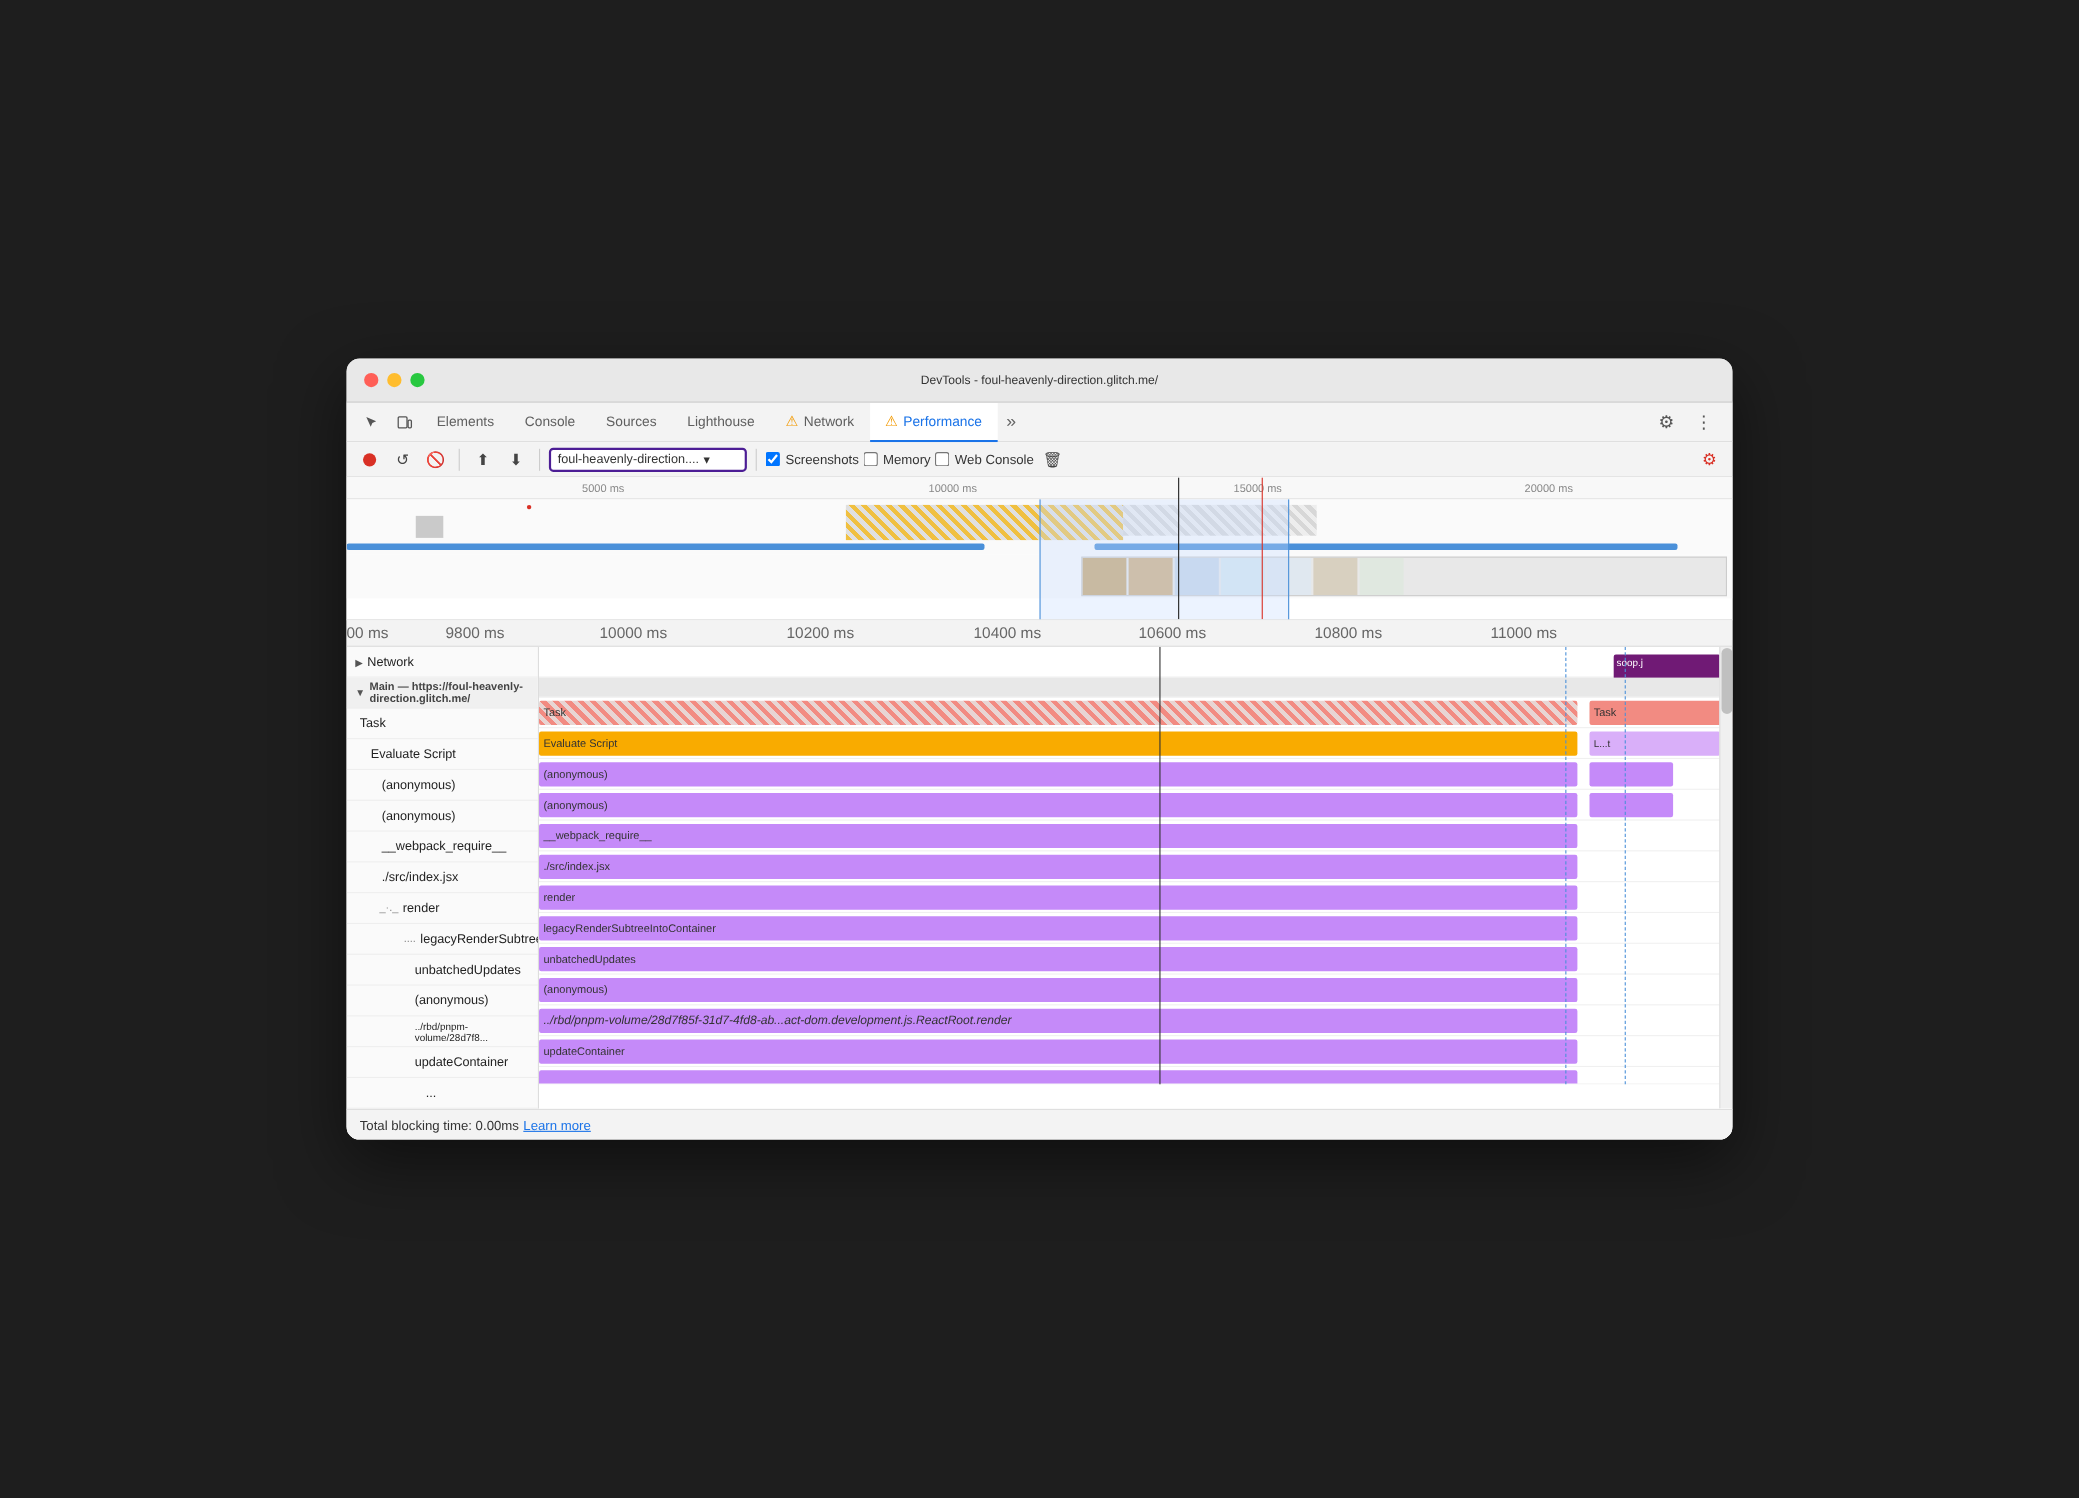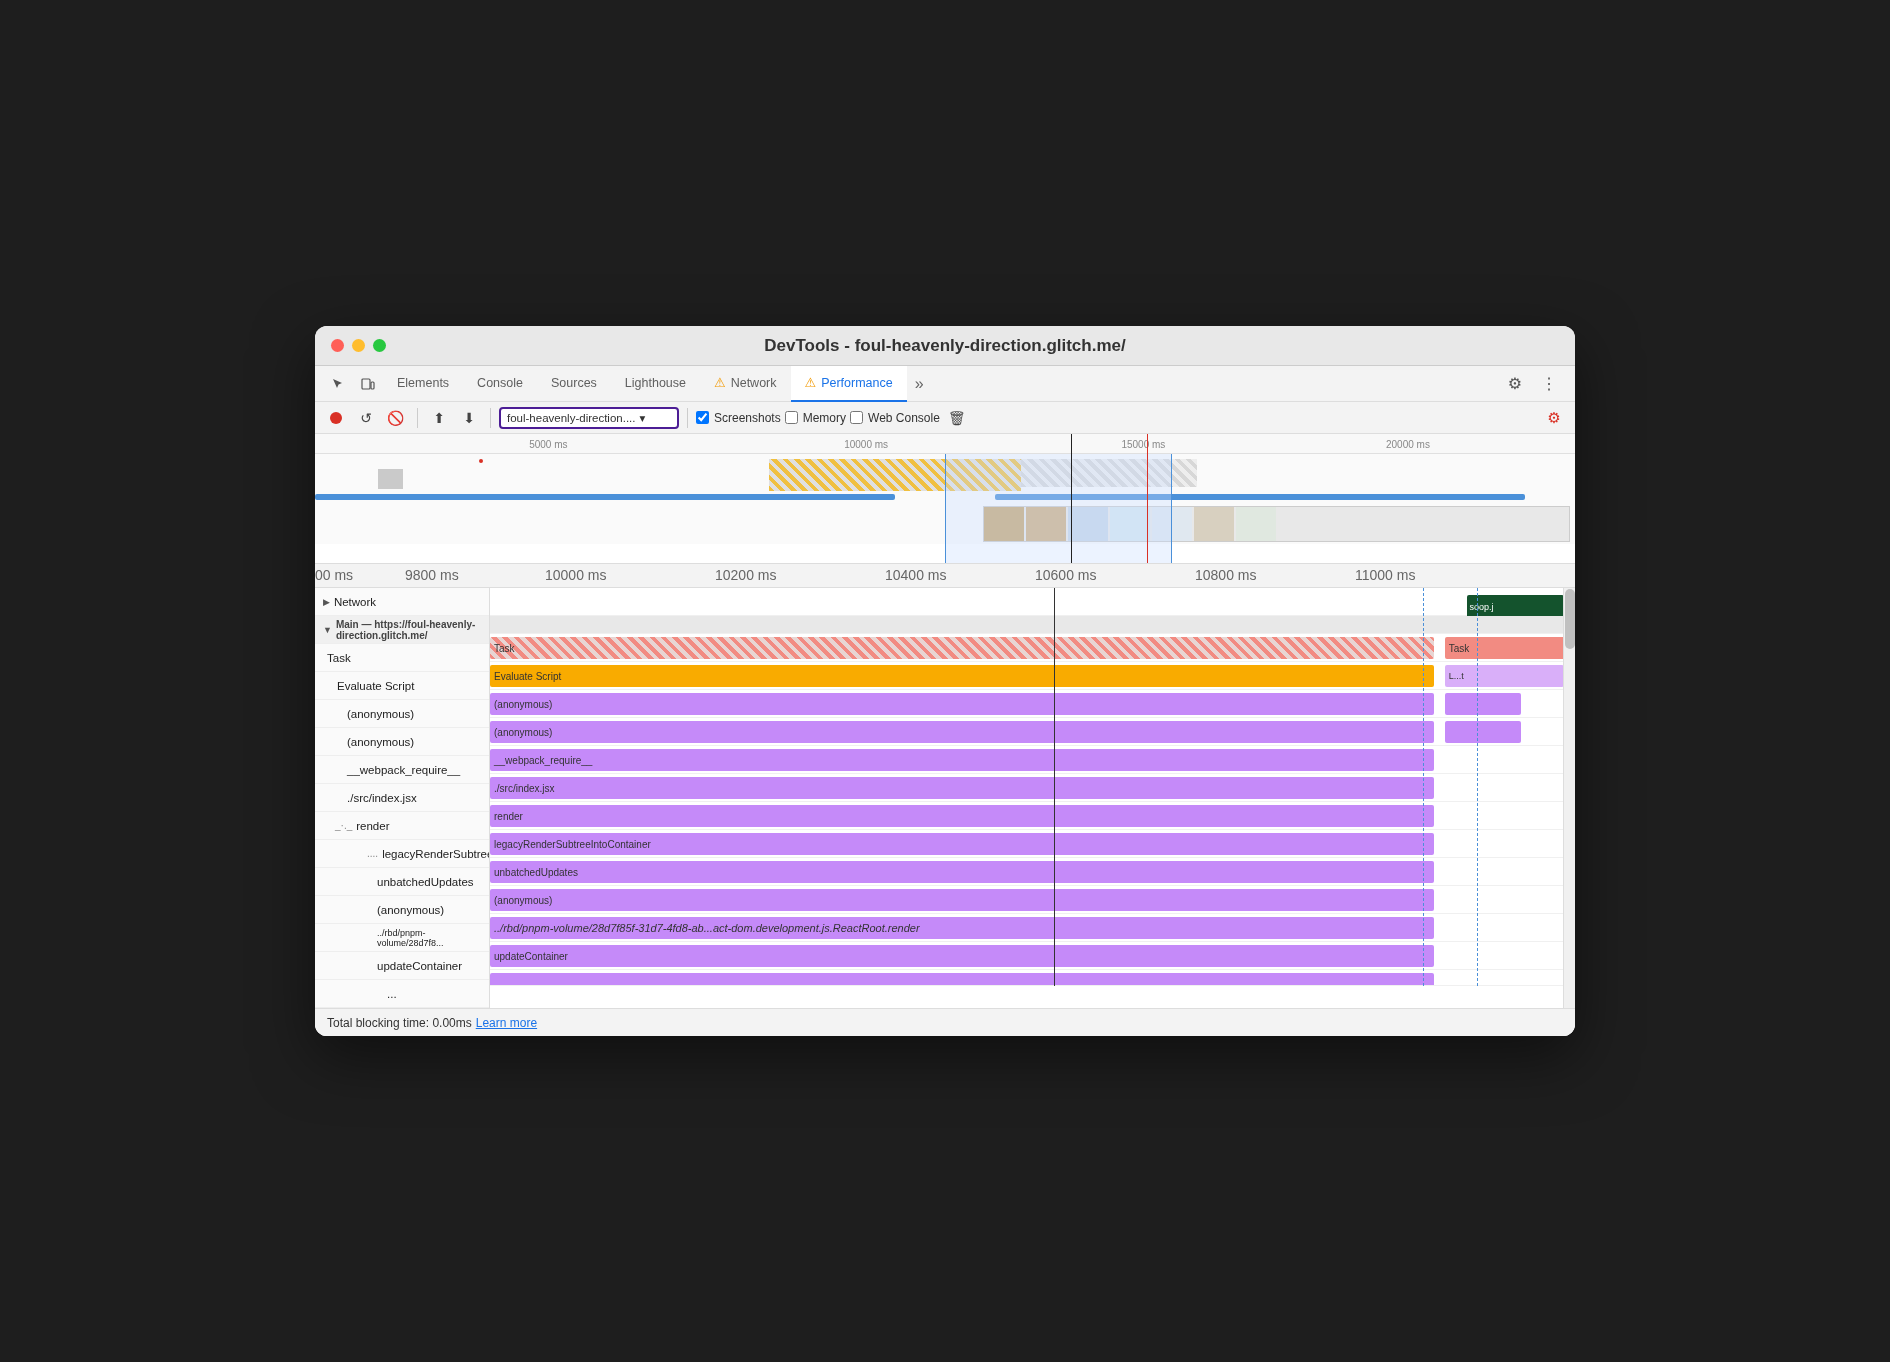--- a/index.html
+++ b/index.html
@@ -36,23 +36,23 @@
       height: 13px;
       border-radius: 50%;
     }
     .tl-red { background: #ff5f57; }
     .tl-yellow { background: #ffbd2e; }
     .tl-green { background: #28c840; }
     .title-text {
       position: absolute;
       left: 50%;
       transform: translateX(-50%);
-      font-size: 17px;
-      color: #333;
-      font-weight: 700;
+      font-size: 11px;
+      color: #333;
+      font-weight: 400;
     }
     .devtools {
       background: #ffffff;
       display: flex;
       flex-direction: column;
     }
     
     .tab-bar {
       background: #f3f3f3;
       border-bottom: 1px solid #ddd;
@@ -345,26 +345,26 @@
       color: #333;
     }
     .flame-bar.purple-light {
       background: #d9aff9;
       color: #333;
     }
     .network-row-item {
       position: absolute;
       height: 14px;
       top: 7px;
-      background: #14532d;
+      background: #701a75;
       border-radius: 2px;
       font-size: 9px;
       color: #fff;
       display: flex;
-      align-items: center;
+      align-items: flex-end;
       padding: 12px 3px;
       overflow: hidden;
       white-space: nowrap;
     }
     
     .scrollbar {
       position: absolute;
       right: 0;
       top: 0;
       width: 12px;
@@ -585,21 +585,21 @@
           </div>
           <div class="track-label" style="padding-left:32px;">
             <span>(anonymous)</span>
           </div>
           <div class="track-label" style="padding-left:32px;">
             <span>__webpack_require__</span>
           </div>
           <div class="track-label" style="padding-left:32px;">
             <span>./src/index.jsx</span>
           </div>
-          <div class="track-label" style="padding-left:20px;">
+          <div class="track-label" style="padding-left:30px;">
             <span style="color:#888;font-size:10px;">_·._</span>
             <span> render</span>
           </div>
           <div class="track-label" style="padding-left:52px;">
             <span style="color:#888;font-size:10px;">....</span>
             <span> legacyRenderSubtreeIntoContainer</span>
           </div>
           <div class="track-label" style="padding-left:62px;">
             <span>unbatchedUpdates</span>
           </div>

